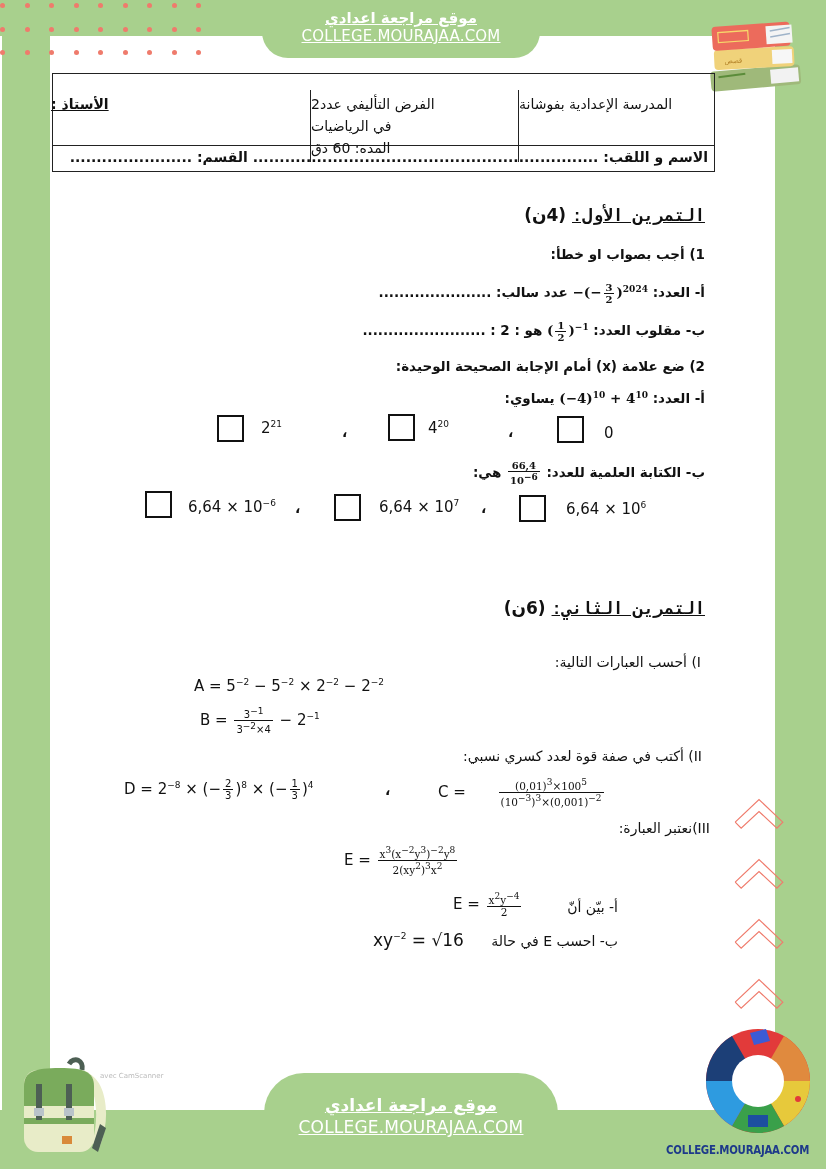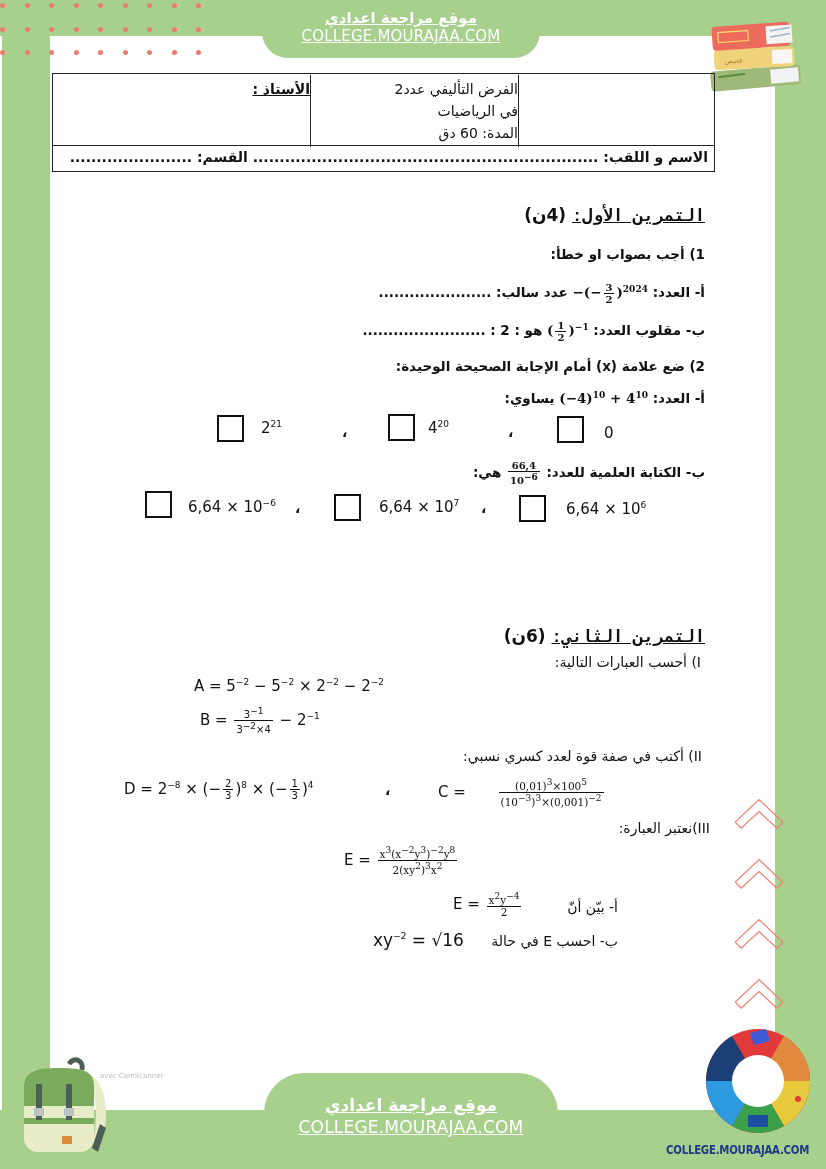--- a/index.html
+++ b/index.html
@@ -14,21 +14,21 @@
 
   .banner-top { position: absolute; left: 262px; top: 0; width: 278px; height: 58px; background: #a8d08d; border-radius: 0 0 26px 26px; text-align: center; color: #fff; }
   .banner-bottom { position: absolute; left: 264px; top: 1073px; width: 294px; height: 96px; background: #a8d08d; border-radius: 40px 40px 0 0; text-align: center; color: #fff; }
   .banner-ar { font-family: "DejaVu Sans", sans-serif; font-weight: bold; font-size: 15px; text-decoration: underline; direction: rtl; }
   .banner-en { font-family: "DejaVu Sans", sans-serif; font-size: 15px; text-decoration: underline; letter-spacing: 0.2px; }
   .banner-top .banner-ar { margin-top: 9px; }
   .banner-bottom .banner-ar { margin-top: 22px; font-size: 17px; }
   .banner-bottom .banner-en { font-size: 17px; margin-top: 2px; }
   .hdr-table { position: absolute; left: 52px; top: 73px; width: 663px; height: 99px; border: 1.5px solid #222; border-collapse: collapse; }
   .hdr-row1 { position: absolute; left: 0; top: 0; width: 100%; height: 72px; border-bottom: 1.5px solid #222; }
-  .hdr-cell { position: absolute; top: 1px; height: 72px; text-align: right; font-size: 14px; line-height: 22px; padding-top: 3px; }
+  .hdr-cell { position: absolute; top: 16px; height: 72px; text-align: left; font-size: 14px; line-height: 22px; padding-top: 3px; }
   .hdr-cell.c1 { right: 0; width: 196px; border-left: 1.5px solid #222; }
   .hdr-cell.c2 { right: 196px; width: 208px; border-left: 1.5px solid #222; }
   .hdr-cell.c3 { right: 404px; width: 259px; }
   .hdr-row2 { position: absolute; right: 6px; top: 75px; font-size: 14px; font-weight: bold; direction: rtl; white-space: nowrap; }
   .bold-u { font-weight: bold; text-decoration: underline; }
 
   .txt { position: absolute; direction: rtl; white-space: nowrap; font-size: 14px; }
   .title { font-size: 17px; font-weight: bold; }
   .title .u { text-decoration: underline; font-family: Liberation Mono, monospace; }
   .q { font-weight: bold; font-size: 13.5px; }
@@ -107,20 +107,21 @@
     <rect x="66" y="17" width="26" height="18" fill="#f4f4f4"></rect>
     <line x1="70" y1="22" x2="90" y2="20" stroke="#9fb3c9" stroke-width="1.5"></line>
     <line x1="70" y1="28" x2="90" y2="26" stroke="#9fb3c9" stroke-width="1.5"></line>
     <rect x="18" y="20" width="30" height="10" fill="none" stroke="#f7d86b" stroke-width="1.2"></rect>
   </g>
 </svg>
 
 <div class="hdr-table">
   <div class="hdr-row1">
     <div class="hdr-cell c1">
+      <div style="direction:rtl;font-size:14px;">المدرسة الإعدادية بفوشانة</div>
     </div>
     <div class="hdr-cell c2">
       <div style="direction:rtl;">الفرض التأليفي عدد2</div>
       <div style="direction:rtl;">في الرياضيات</div>
       <div style="direction:rtl;">المدة: 60 دق</div>
     </div>
     <div class="hdr-cell c3">
       <div class="bold-u" style="direction:rtl;">الأستاذ :</div>
     </div>
   </div>
@@ -174,21 +175,21 @@
 
 <div class="box" style="left:519px; top:495px;"></div>
 <div class="opt" style="left:566px; top:500px;">6,64 × 10<sup>6</sup></div>
 <div class="comma" style="left:481px; top:500px;">،</div>
 <div class="box" style="left:334px; top:494px;"></div>
 <div class="opt" style="left:379px; top:498px;">6,64 × 10<sup>7</sup></div>
 <div class="comma" style="left:295px; top:500px;">،</div>
 <div class="box" style="left:145px; top:491px;"></div>
 <div class="opt" style="left:188px; top:498px;">6,64 × 10<sup>−6</sup></div>
 
-<div class="txt title" style="right:121px; top:598px;margin-top:28px;">
+<div class="txt title" style="right:121px; top:598px;">
   <span class="u">التمرين الثاني:</span>
   <span>(6ن)</span>
 </div>
 
 <div class="txt" style="right:125px; top:654px; font-size:14px;">I) أحسب العبارات التالية:</div>
 
 <div class="mathl" style="left:194px; top:677px;">A = 5<sup>−2</sup> − 5<sup>−2</sup> × 2<sup>−2</sup> − 2<sup>−2</sup></div>
 <div class="mathl" style="left:200px; top:706px;">B = <span class="frac"><span class="n">3<sup>−1</sup></span><span class="d">3<sup>−2</sup>×4</span></span> − 2<sup>−1</sup></div>
 
 <div class="txt" style="right:124px; top:748px; font-size:14px;">II) أكتب في صفة قوة لعدد كسري نسبي:</div>

